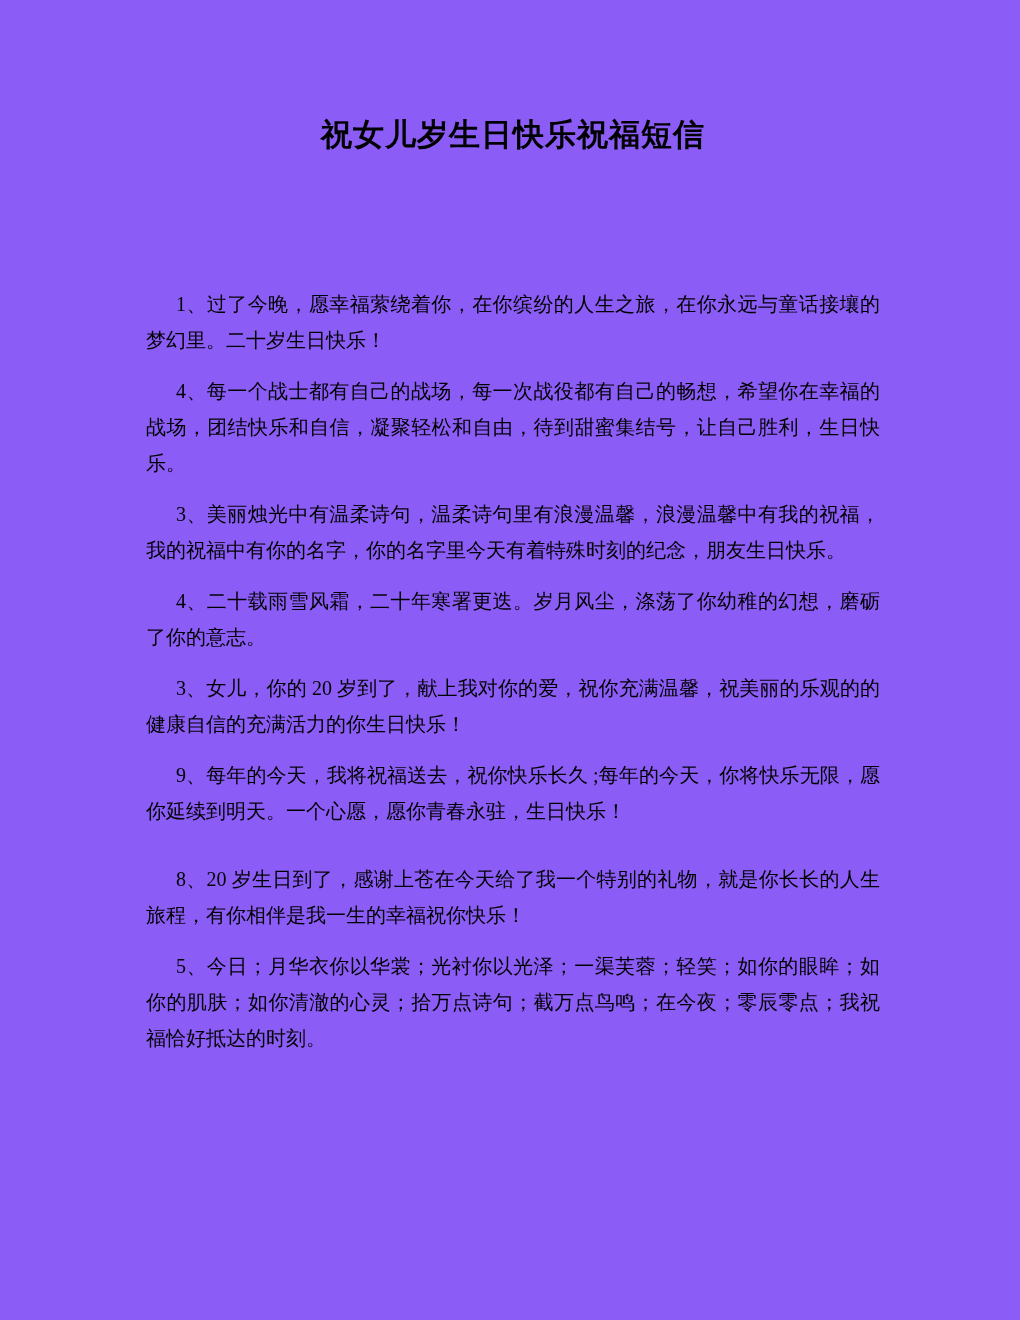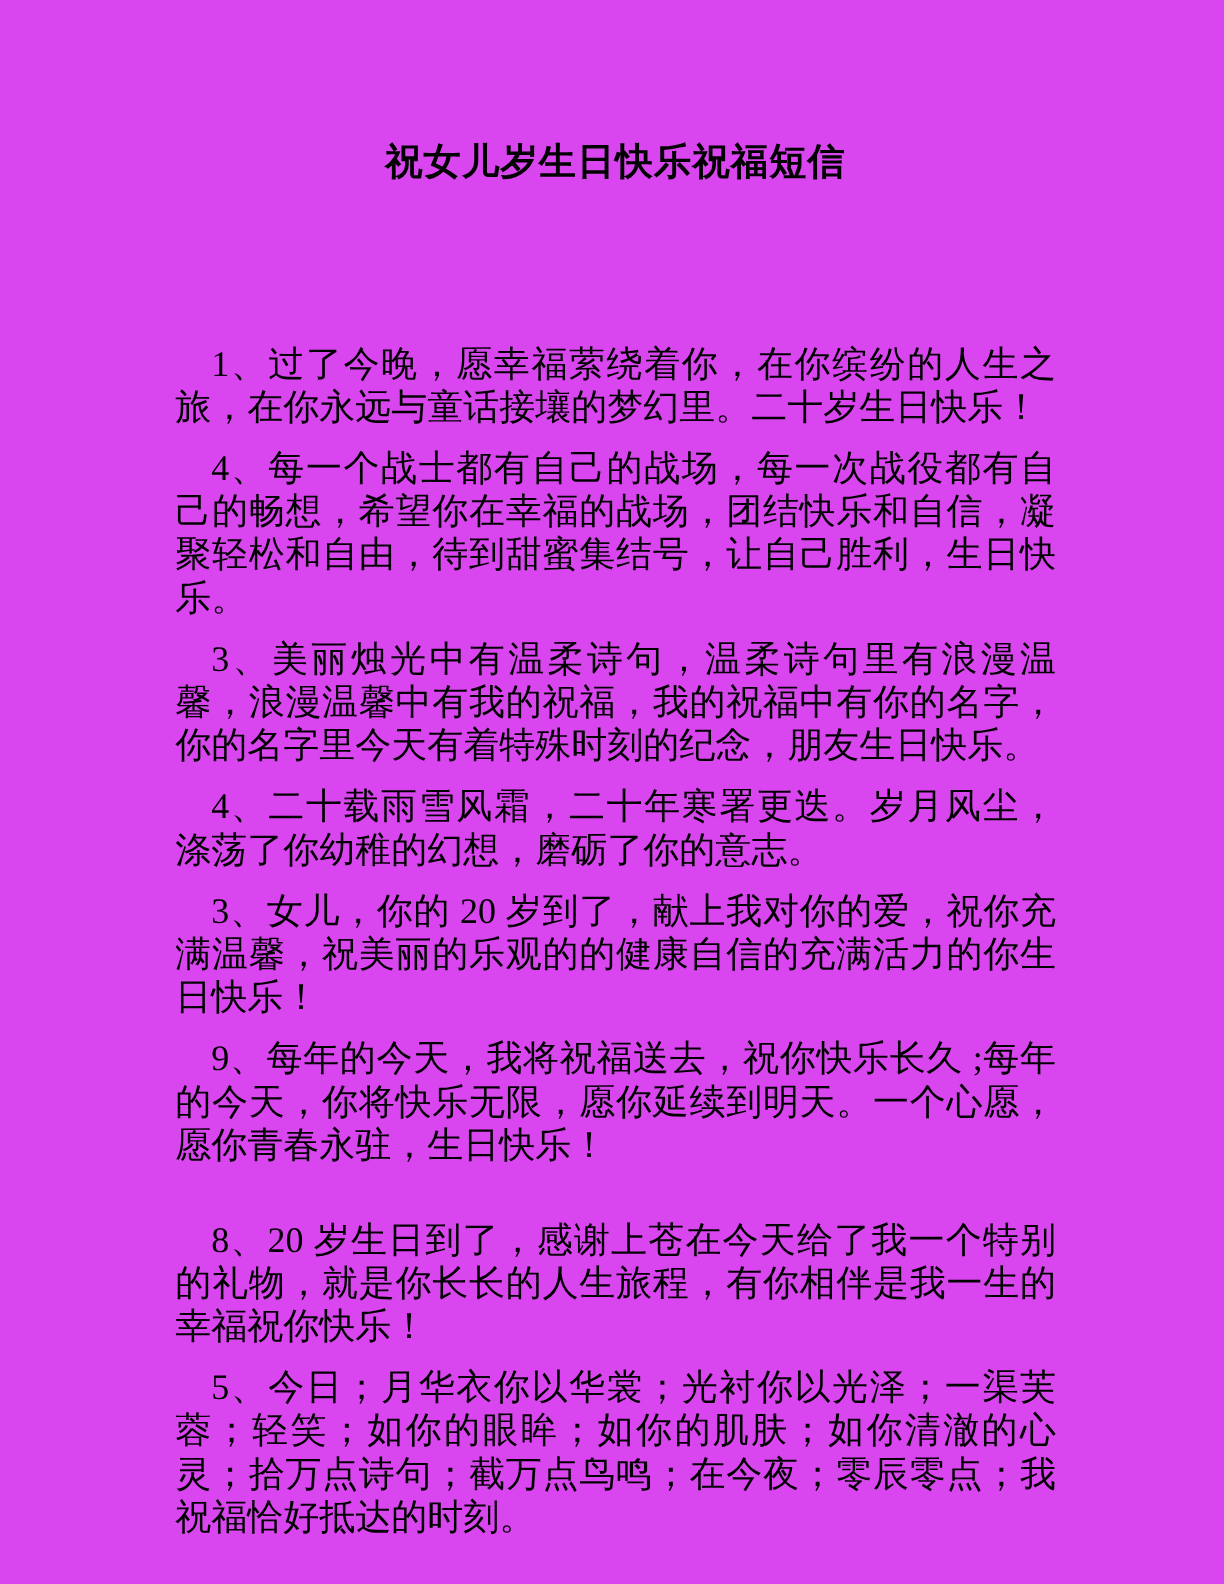--- a/index.html
+++ b/index.html
@@ -12,41 +12,41 @@
     height: 1320px;
     color: #000000;
     font-family: "Liberation Serif", serif;
     overflow: hidden;
   }
   .page {
     box-sizing: border-box;
     width: 1020px;
     height: 1320px;
     padding: 112px 140px 0 146px;
-    background: #d946ef;
+    background: #8b5cf6;
   }
   .doc-title {
     font-size: 31px;
     font-weight: bold;
     text-align: center;
     line-height: 46px;
     margin: 0 0 128px 0;
     letter-spacing: 1px;
   }
   .para {
-    font-size: 30px;
+    font-size: 20px;
     line-height: 36px;
     margin: 0 0 15px 0;
     text-indent: 30px;
     text-align: justify;
     text-justify: inter-ideograph;
     word-break: break-all;
   }
   .para.gap-above {
-    margin-top: 43px;
+    margin-top: 32px;
   }
 </style>
 </head>
 <body>
 
 <div class="page">
   <h1 class="doc-title">祝女儿岁生日快乐祝福短信</h1>
 
   <p class="para">1、过了今晚，愿幸福萦绕着你，在你缤纷的人生之旅，在你永远与童话接壤的梦幻里。二十岁生日快乐！</p>
   <p class="para">4、每一个战士都有自己的战场，每一次战役都有自己的畅想，希望你在幸福的战场，团结快乐和自信，凝聚轻松和自由，待到甜蜜集结号，让自己胜利，生日快乐。</p>

